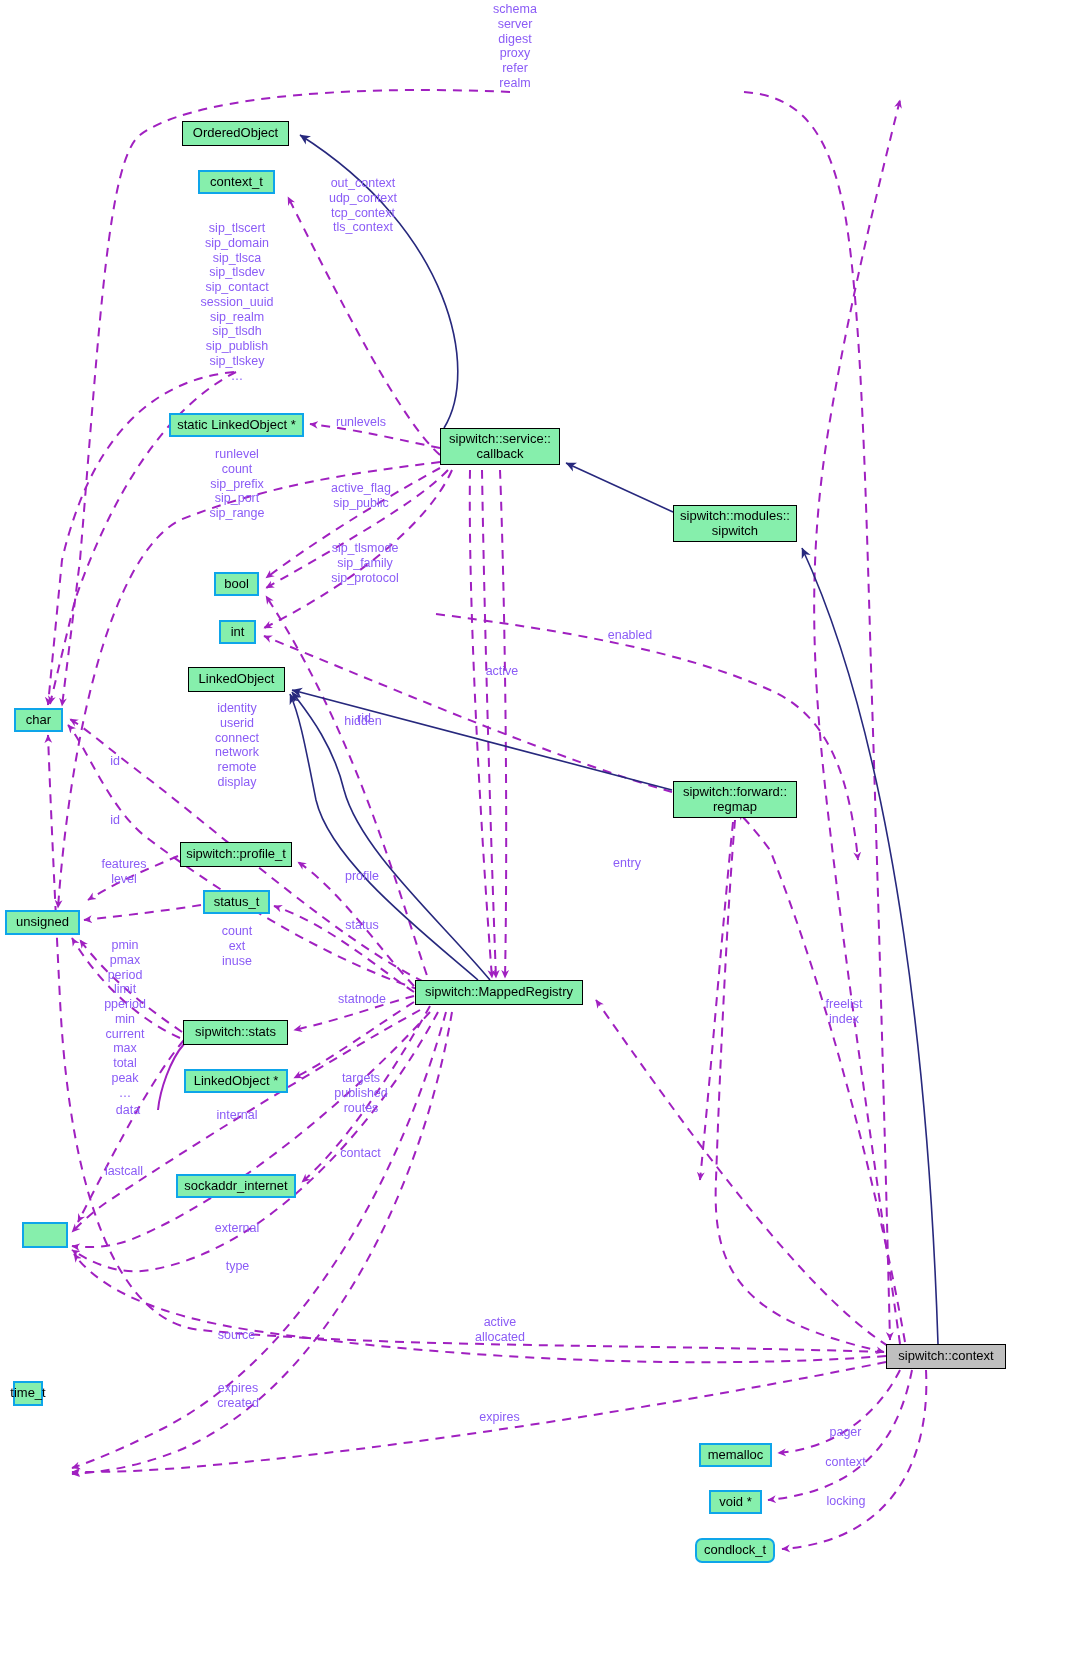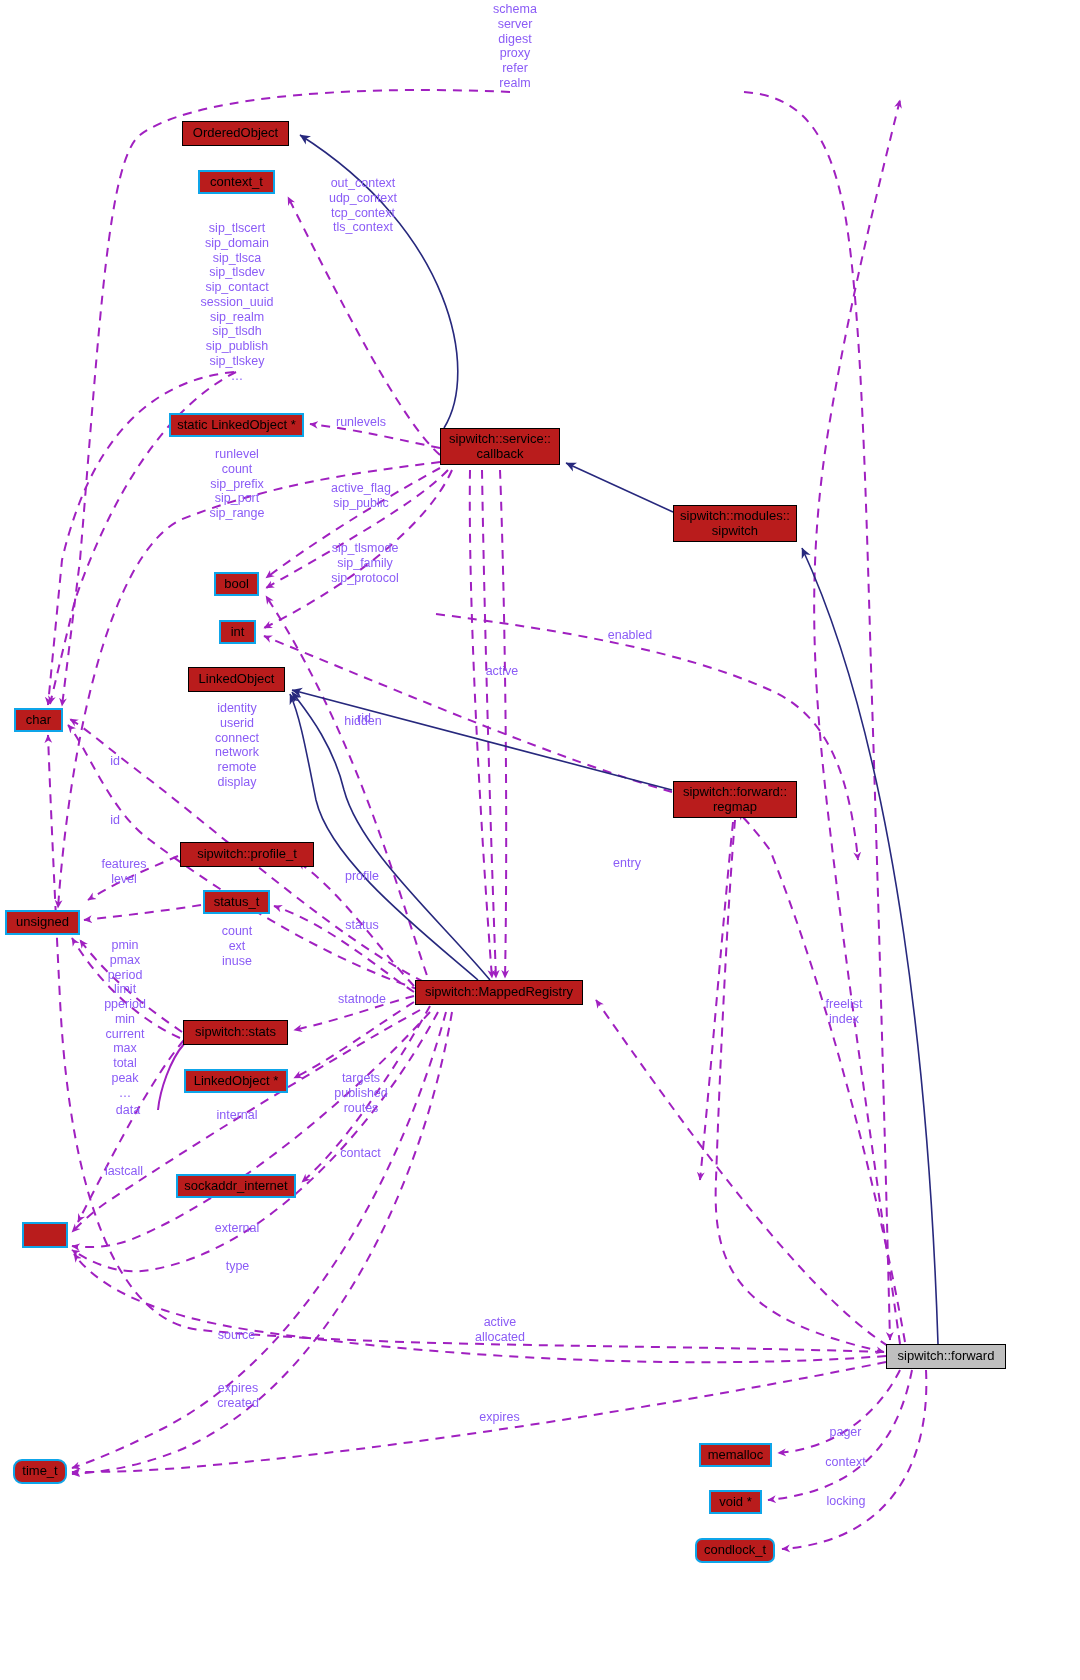--- a/index.html
+++ b/index.html
@@ -21,21 +21,21 @@
     left: 0;
     top: 0;
     width: 1080px;
     height: 1680px;
     pointer-events: none;
   }
   
   .node {
     position: absolute;
     box-sizing: border-box;
-    background: #b91c1c;
+    background: #86efac;
     display: flex;
     align-items: center;
     justify-content: center;
     text-align: center;
     font-size: 13px;
     color: #000000;
     line-height: 1.12;
     white-space: pre-line;
     z-index: 5;
   }
@@ -183,30 +183,30 @@
   <div class="node bold" style="left:440px;top:428px;width:120px;height:37px;">sipwitch::service::
 callback</div>
   <div class="node bold" style="left:673px;top:505px;width:124px;height:37px;">sipwitch::modules::
 sipwitch</div>
   <div class="node plain" style="left:214px;top:572px;width:45px;height:24px;">bool</div>
   <div class="node plain" style="left:219px;top:620px;width:37px;height:24px;">int</div>
   <div class="node bold" style="left:188px;top:667px;width:97px;height:25px;">LinkedObject</div>
   <div class="node plain" style="left:14px;top:708px;width:49px;height:24px;">char</div>
   <div class="node bold" style="left:673px;top:781px;width:124px;height:37px;">sipwitch::forward::
 regmap</div>
-  <div class="node bold" style="left:180px;top:842px;width:134px;height:25px;">sipwitch::profile_t</div>
+  <div class="node bold" style="left:180px;top:842px;width:112px;height:25px;">sipwitch::profile_t</div>
   <div class="node plain" style="left:203px;top:890px;width:67px;height:24px;text-align:right;">status_t</div>
   <div class="node plain" style="left:5px;top:910px;width:75px;height:25px;">unsigned</div>
   <div class="node bold" style="left:415px;top:980px;width:168px;height:25px;">sipwitch::MappedRegistry</div>
   <div class="node bold" style="left:183px;top:1020px;width:105px;height:25px;">sipwitch::stats</div>
   <div class="node plain" style="left:184px;top:1069px;width:104px;height:24px;">LinkedObject *</div>
   <div class="node plain" style="left:176px;top:1174px;width:120px;height:24px;">sockaddr_internet</div>
   <div class="node plain" style="left:22px;top:1222px;width:46px;height:26px;"></div>
-  <div class="node current" style="left:886px;top:1344px;width:120px;height:25px;">sipwitch::forward</div>
-  <div class="node plain" style="left:13px;top:1459px;width:54px;height:25px;border-radius:9px;">time_t</div>
+  <div class="node current" style="left:886px;top:1344px;width:120px;height:25px;">sipwitch::context</div>
+  <div class="node plain" style="left:13px;top:1381px;width:30px;height:25px;">time_t</div>
   <div class="node plain" style="left:699px;top:1443px;width:73px;height:24px;">memalloc</div>
   <div class="node plain" style="left:709px;top:1490px;width:53px;height:24px;">void *</div>
   <div class="node plain" style="left:695px;top:1538px;width:80px;height:25px;border-radius:7px;">condlock_t</div>
 
   <div class="lbl" style="left:470px;top:2px;width:90px;">schema
 server
 digest
 proxy
 refer
 realm</div>

